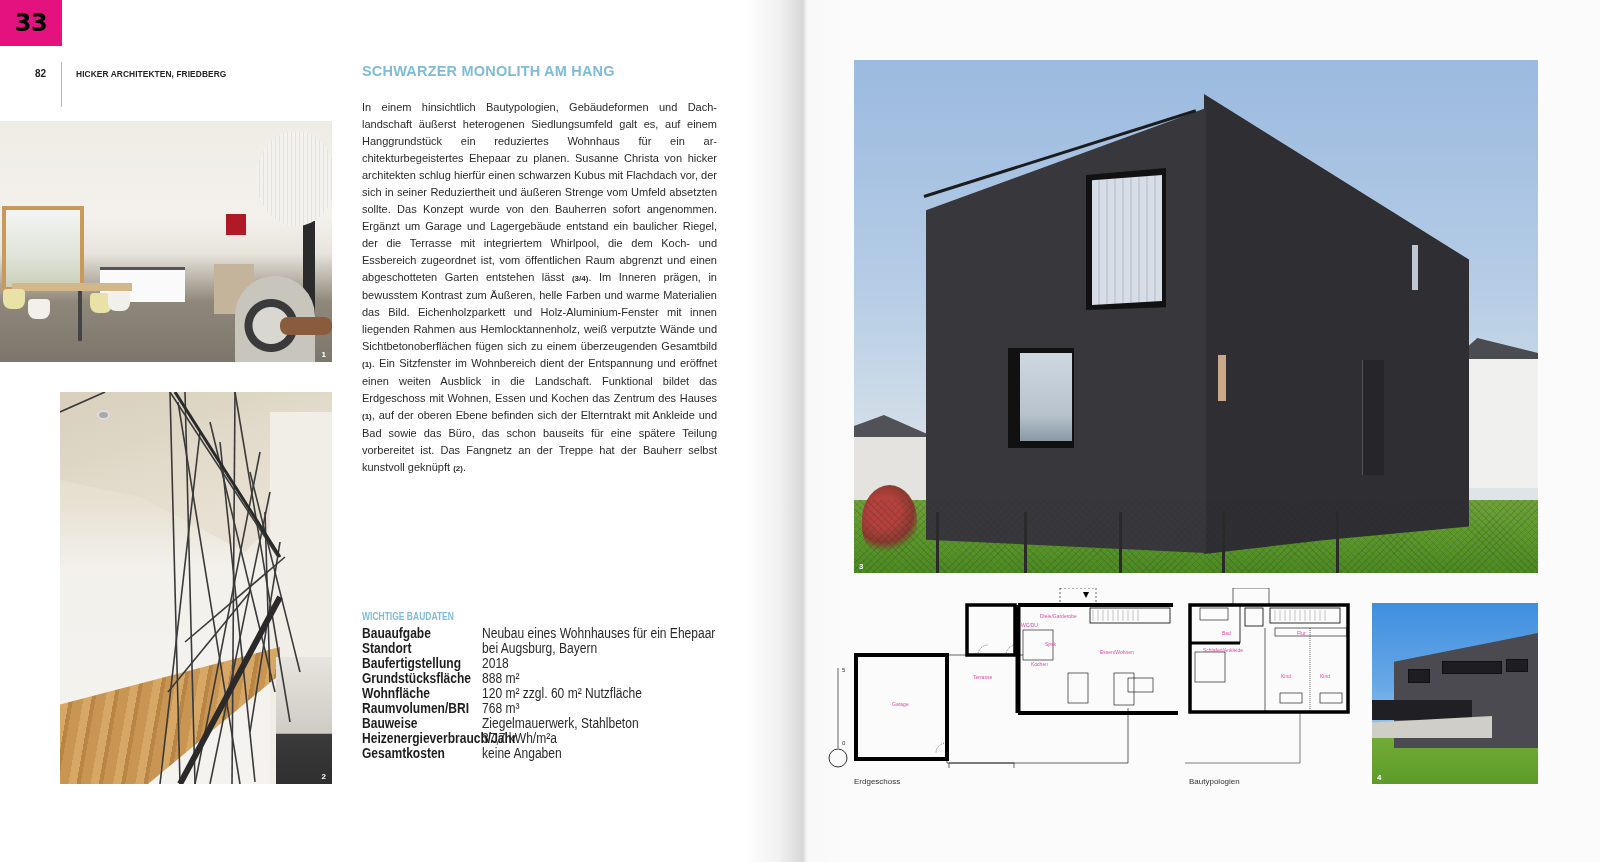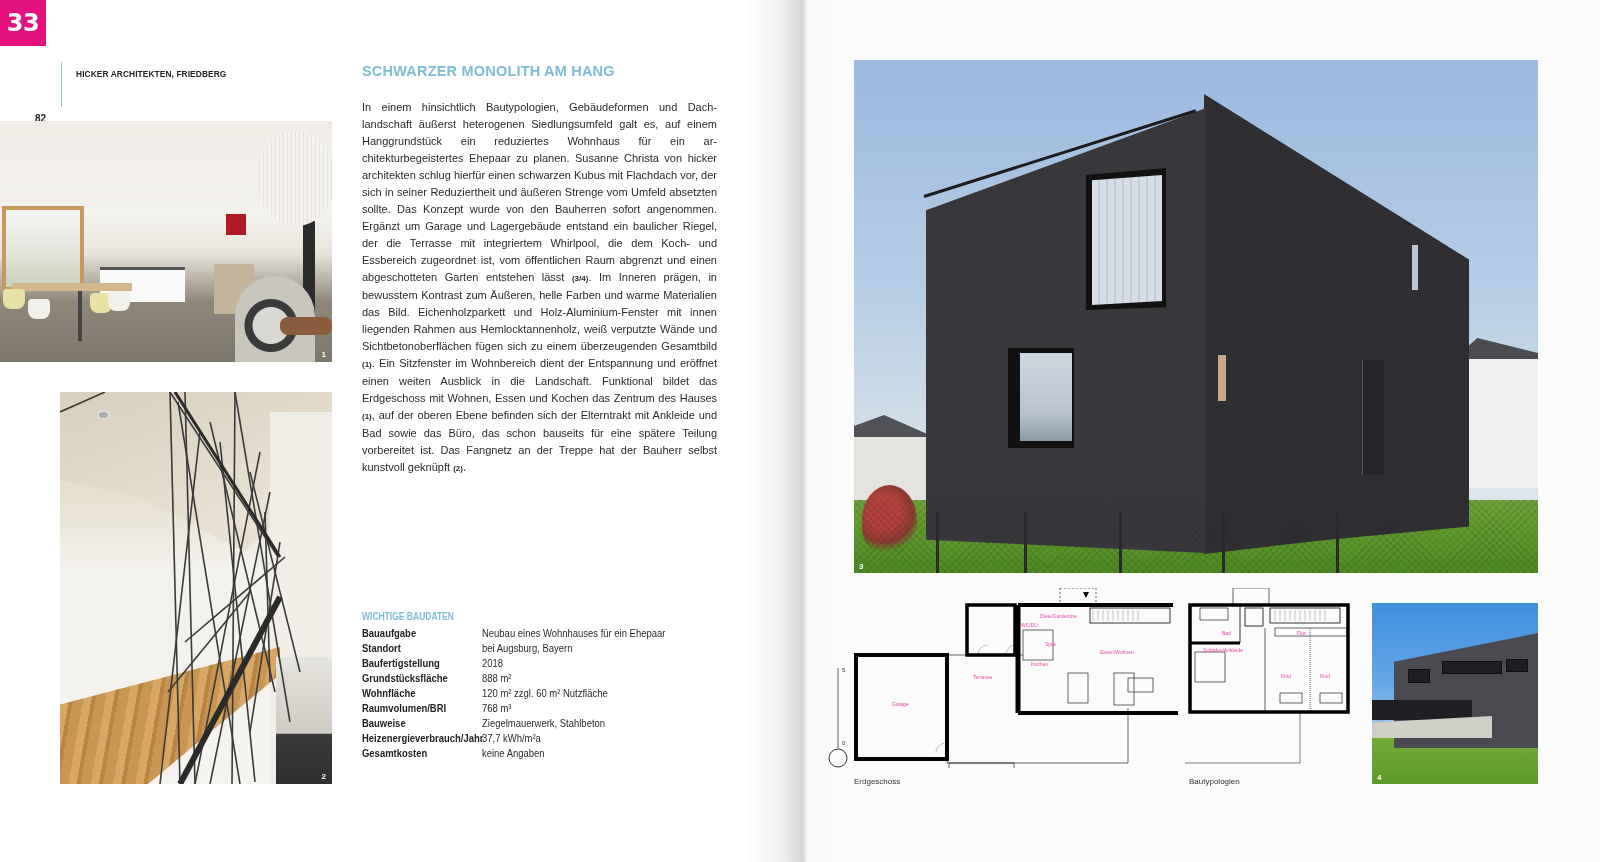--- a/index.html
+++ b/index.html
@@ -4,24 +4,24 @@
 <style>
   * { box-sizing: border-box; margin: 0; padding: 0; }
   html, body { width: 1600px; height: 862px; overflow: hidden; background: #ffffff; }
   body { position: relative; font-family: "Liberation Sans", sans-serif; color: #1e1e1e; }
 
   .page-left { position: absolute; left: 0; top: 0; width: 790px; height: 862px; background: #ffffff; }
   .page-right { position: absolute; left: 790px; top: 0; width: 810px; height: 862px; background: #fbfbfb; }
   .gutter { position: absolute; left: 745px; top: 0; width: 100px; height: 862px;
     background: linear-gradient(to right, rgba(255,255,255,0) 0%, rgba(230,230,230,0.6) 35%, rgba(215,215,215,1) 58%, rgba(248,248,248,1) 62%, rgba(251,251,251,1) 100%); }
 
-  .chapter-badge { position: absolute; left: 0; top: 0; width: 46px; height: 46px; background: #e3127e;
-    color: #ffffff; font-family: "DejaVu Sans", sans-serif; font-weight: bold; font-size: 24px;
+  .chapter-badge { position: absolute; left: 0; top: 0; width: 62px; height: 46px; background: #e3127e;
+    color: #000000; font-family: "DejaVu Sans", sans-serif; font-weight: bold; font-size: 24px;
     display: flex; align-items: center; justify-content: center; letter-spacing: -0.5px; }
-  .page-number { position: absolute; left: 35px; top: 68px; font-family: "Liberation Sans Narrow","Liberation Sans", sans-serif; font-weight: bold; font-size: 10px; color: #222; margin-top: 45px; }
+  .page-number { position: absolute; left: 35px; top: 68px; font-family: "Liberation Sans Narrow","Liberation Sans", sans-serif; font-weight: bold; font-size: 10px; color: #222; }
   .header-rule { position: absolute; left: 61px; top: 62px; width: 1px; height: 45px; background: #8cc6dd; }
   .architect-name { position: absolute; left: 76px; top: 68px; font-weight: bold; font-size: 9.5px; letter-spacing: 0.1px; color: #222; transform: scaleX(0.88); transform-origin: left; }
 
   .photo { position: absolute; overflow: hidden; }
   .photo .num { position: absolute; font-size: 8px; font-weight: bold; color: #fff; }
 
   
   .photo-1 { left: 0; top: 121px; width: 332px; height: 241px; background: linear-gradient(180deg,#efece6 0%,#f3f1ec 40%,#e8e4dc 55%,#8f877a 75%,#7d766c 100%); }
   .p1-window { position: absolute; left: 2px; top: 85px; width: 82px; height: 85px; border: 4px solid #c79a5c; background: linear-gradient(180deg,#f3f5f3 0%,#dfe3d8 60%,#c9cfb8 100%); }
   .p1-table { position: absolute; left: 12px; top: 162px; width: 120px; height: 8px; background: #d2b788; }
@@ -45,21 +45,21 @@
   .p2-net { position: absolute; left: 0; top: 0; width: 272px; height: 392px; }
   .p2-light { position: absolute; left: 37px; top: 18px; width: 13px; height: 10px; border-radius: 50%; background: #aaa; border: 2px solid #ddd; }
   .p2-num { right: 6px; bottom: 3px; }
 
   
   .article-title { position: absolute; left: 362px; top: 63px; font-weight: bold; font-size: 14.5px; color: #7fbcd6; letter-spacing: 0.2px; }
   .body-text { position: absolute; left: 362px; top: 99px; width: 355px; font-size: 11px; line-height: 17px; color: #2a2a2a; text-align: justify; hyphens: manual; }
   .body-text .ref { font-size: 8px; font-weight: bold; }
 
   .facts-title { position: absolute; left: 362px; top: 611px; font-weight: bold; font-size: 10px; color: #7fbcd6; transform: scaleX(0.85); transform-origin: left; }
-  .facts { position: absolute; left: 362px; top: 626px; width: 360px; font-size: 11px; line-height: 15px; }
+  .facts { position: absolute; left: 362px; top: 626px; width: 360px; font-size: 14px; line-height: 15px; }
   .fact-row { display: flex; }
   .fact-label { width: 120px; flex: none; font-weight: bold; color: #1e1e1e; transform: scaleX(0.86); transform-origin: left; white-space: nowrap; }
   .fact-value { flex: 1; color: #2a2a2a; transform: scaleX(0.86); transform-origin: left; white-space: nowrap; line-height: 11px; padding-top: 2px; }
   .fact-row.double .fact-value { white-space: normal; width: 270px; }
 
   
   .photo-3 { left: 854px; top: 60px; width: 684px; height: 513px; background: linear-gradient(180deg,#9bbadf 0%,#b6cde6 45%,#d0dde8 70%,#dde4ea 80%); }
   .p3-grass { position: absolute; left: 0; top: 440px; width: 684px; height: 73px; background: linear-gradient(180deg,#6fa23a 0%,#5f9a2c 40%,#4b8a22 100%); }
   .p3-house-bg { position: absolute; left: 0; top: 355px; width: 75px; height: 110px; background: linear-gradient(180deg,#505257 0 20%,#e5e3df 20%); clip-path: polygon(0 10%,40% 0,100% 18%,100% 100%,0 100%); }
   .p3-house-right { position: absolute; left: 610px; top: 278px; width: 74px; height: 150px; background: linear-gradient(180deg,#4a4c51 0 14%,#f0f0ee 14%); clip-path: polygon(0 8%,18% 0,100% 10%,100% 100%,0 100%); }

